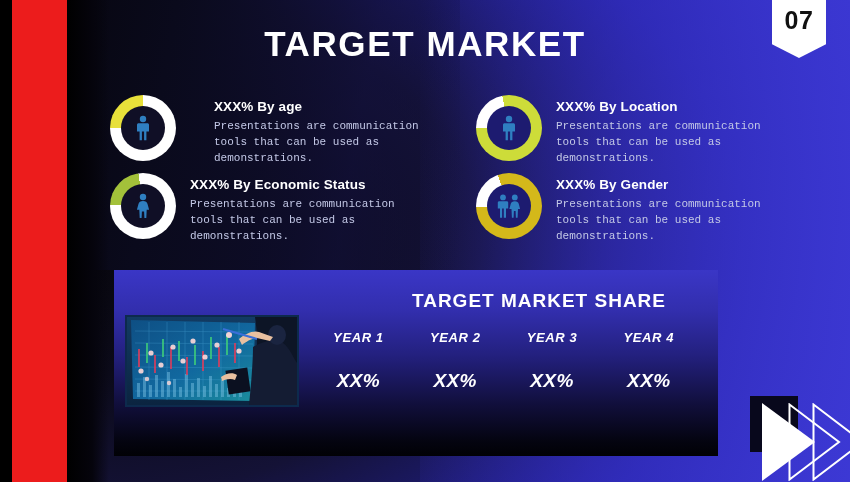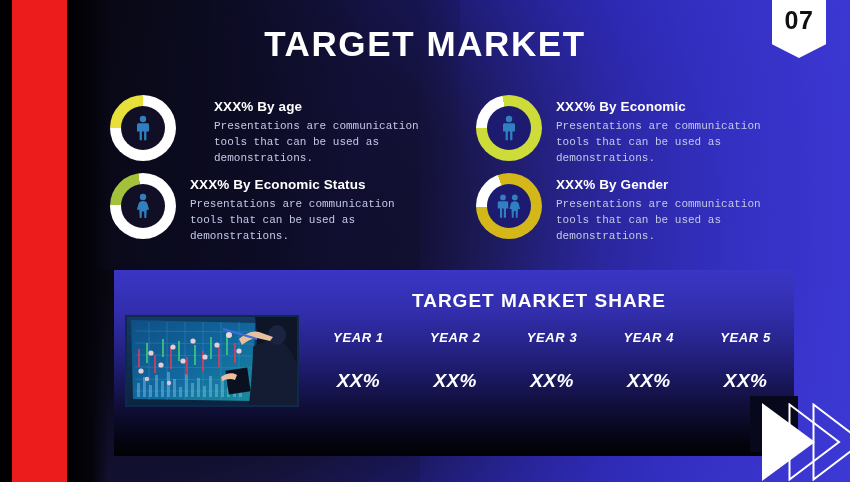--- a/index.html
+++ b/index.html
@@ -149,21 +149,21 @@
     font-size: 11px;
     line-height: 1.45;
     max-width: 240px;
     font-family: Liberation Mono, monospace;
   }
 
   
   .share-panel {
     position: absolute;
     left: 114px; top: 270px;
-    width: 680px; height: 186px;
+    width: 604px; height: 186px;
     background: linear-gradient(180deg, #3a36c6 0%, #322ead 22%, #23207e 46%, #110f3c 72%, #040410 92%, #010105 100%);
     overflow: hidden;
   }
   .share-title-offset {
     position: absolute;
     left: 170px; top: 20px;
     width: 510px;
     text-align: center;
     color: #ffffff;
     font-size: 19px;
@@ -275,21 +275,21 @@
         <div class="donut-hole">
           <span>
             <svg width="20" height="26" viewBox="0 0 20 26">
               <circle cx="10" cy="4" r="3.2" fill="#2f7fc1"></circle>
               <path d="M5.6 8.2h8.8c.9 0 1.6.7 1.6 1.6v6.6h-2.6v8.8h-2.3v-8.8h-2.2v8.8H6.6v-8.8H4V9.8c0-.9.7-1.6 1.6-1.6z" fill="#2f7fc1"></path>
             </svg>
           </span>
         </div>
       </div>
       <div class="stat-text">
-        <div class="stat-title">XXX% By Economic</div>
+        <div class="stat-title">XXX% By Location</div>
         <div class="stat-desc">Presentations are communication tools that can be used as demonstrations.</div>
       </div>
     </div>
 
     <div class="stat stat-c2">
       <div class="donut" style="background: conic-gradient(from 272deg, #a3c13a 0deg 80deg, #ffffff 80deg 360deg);">
         <div class="donut-hole">
           <span>
             <svg width="20" height="26" viewBox="0 0 20 26">
               <circle cx="10" cy="4" r="3.2" fill="#2f7fc1"></circle>

